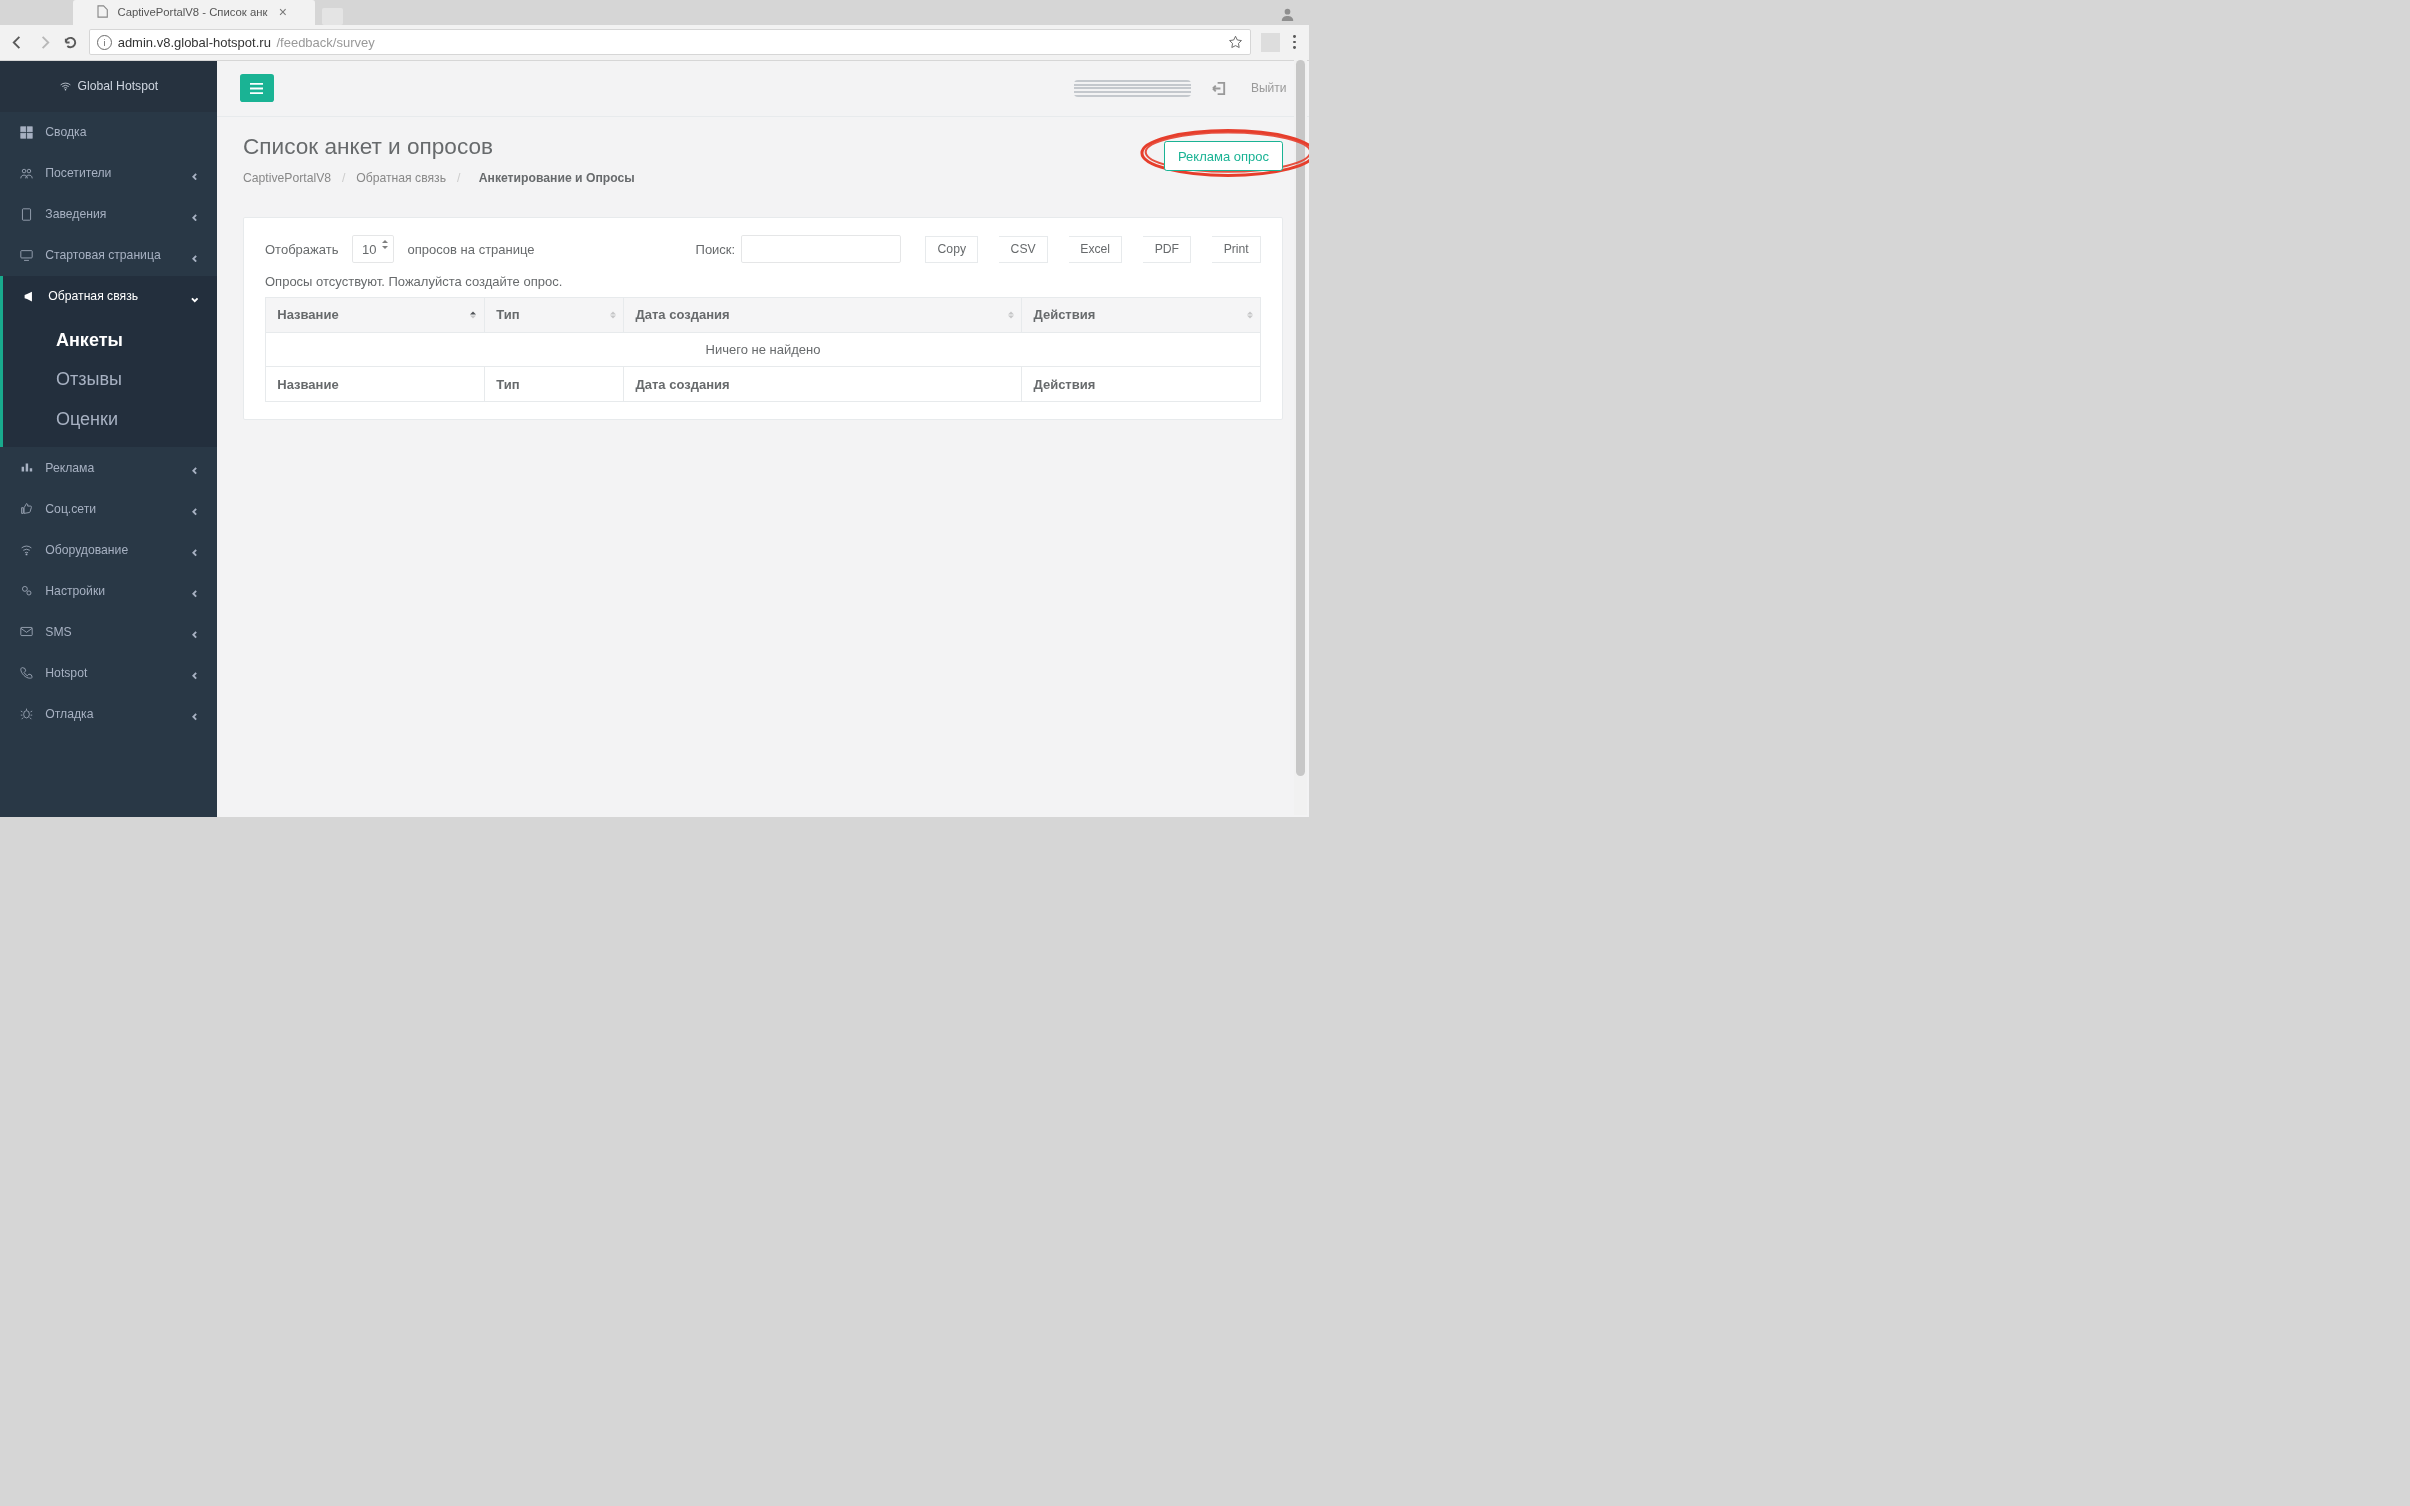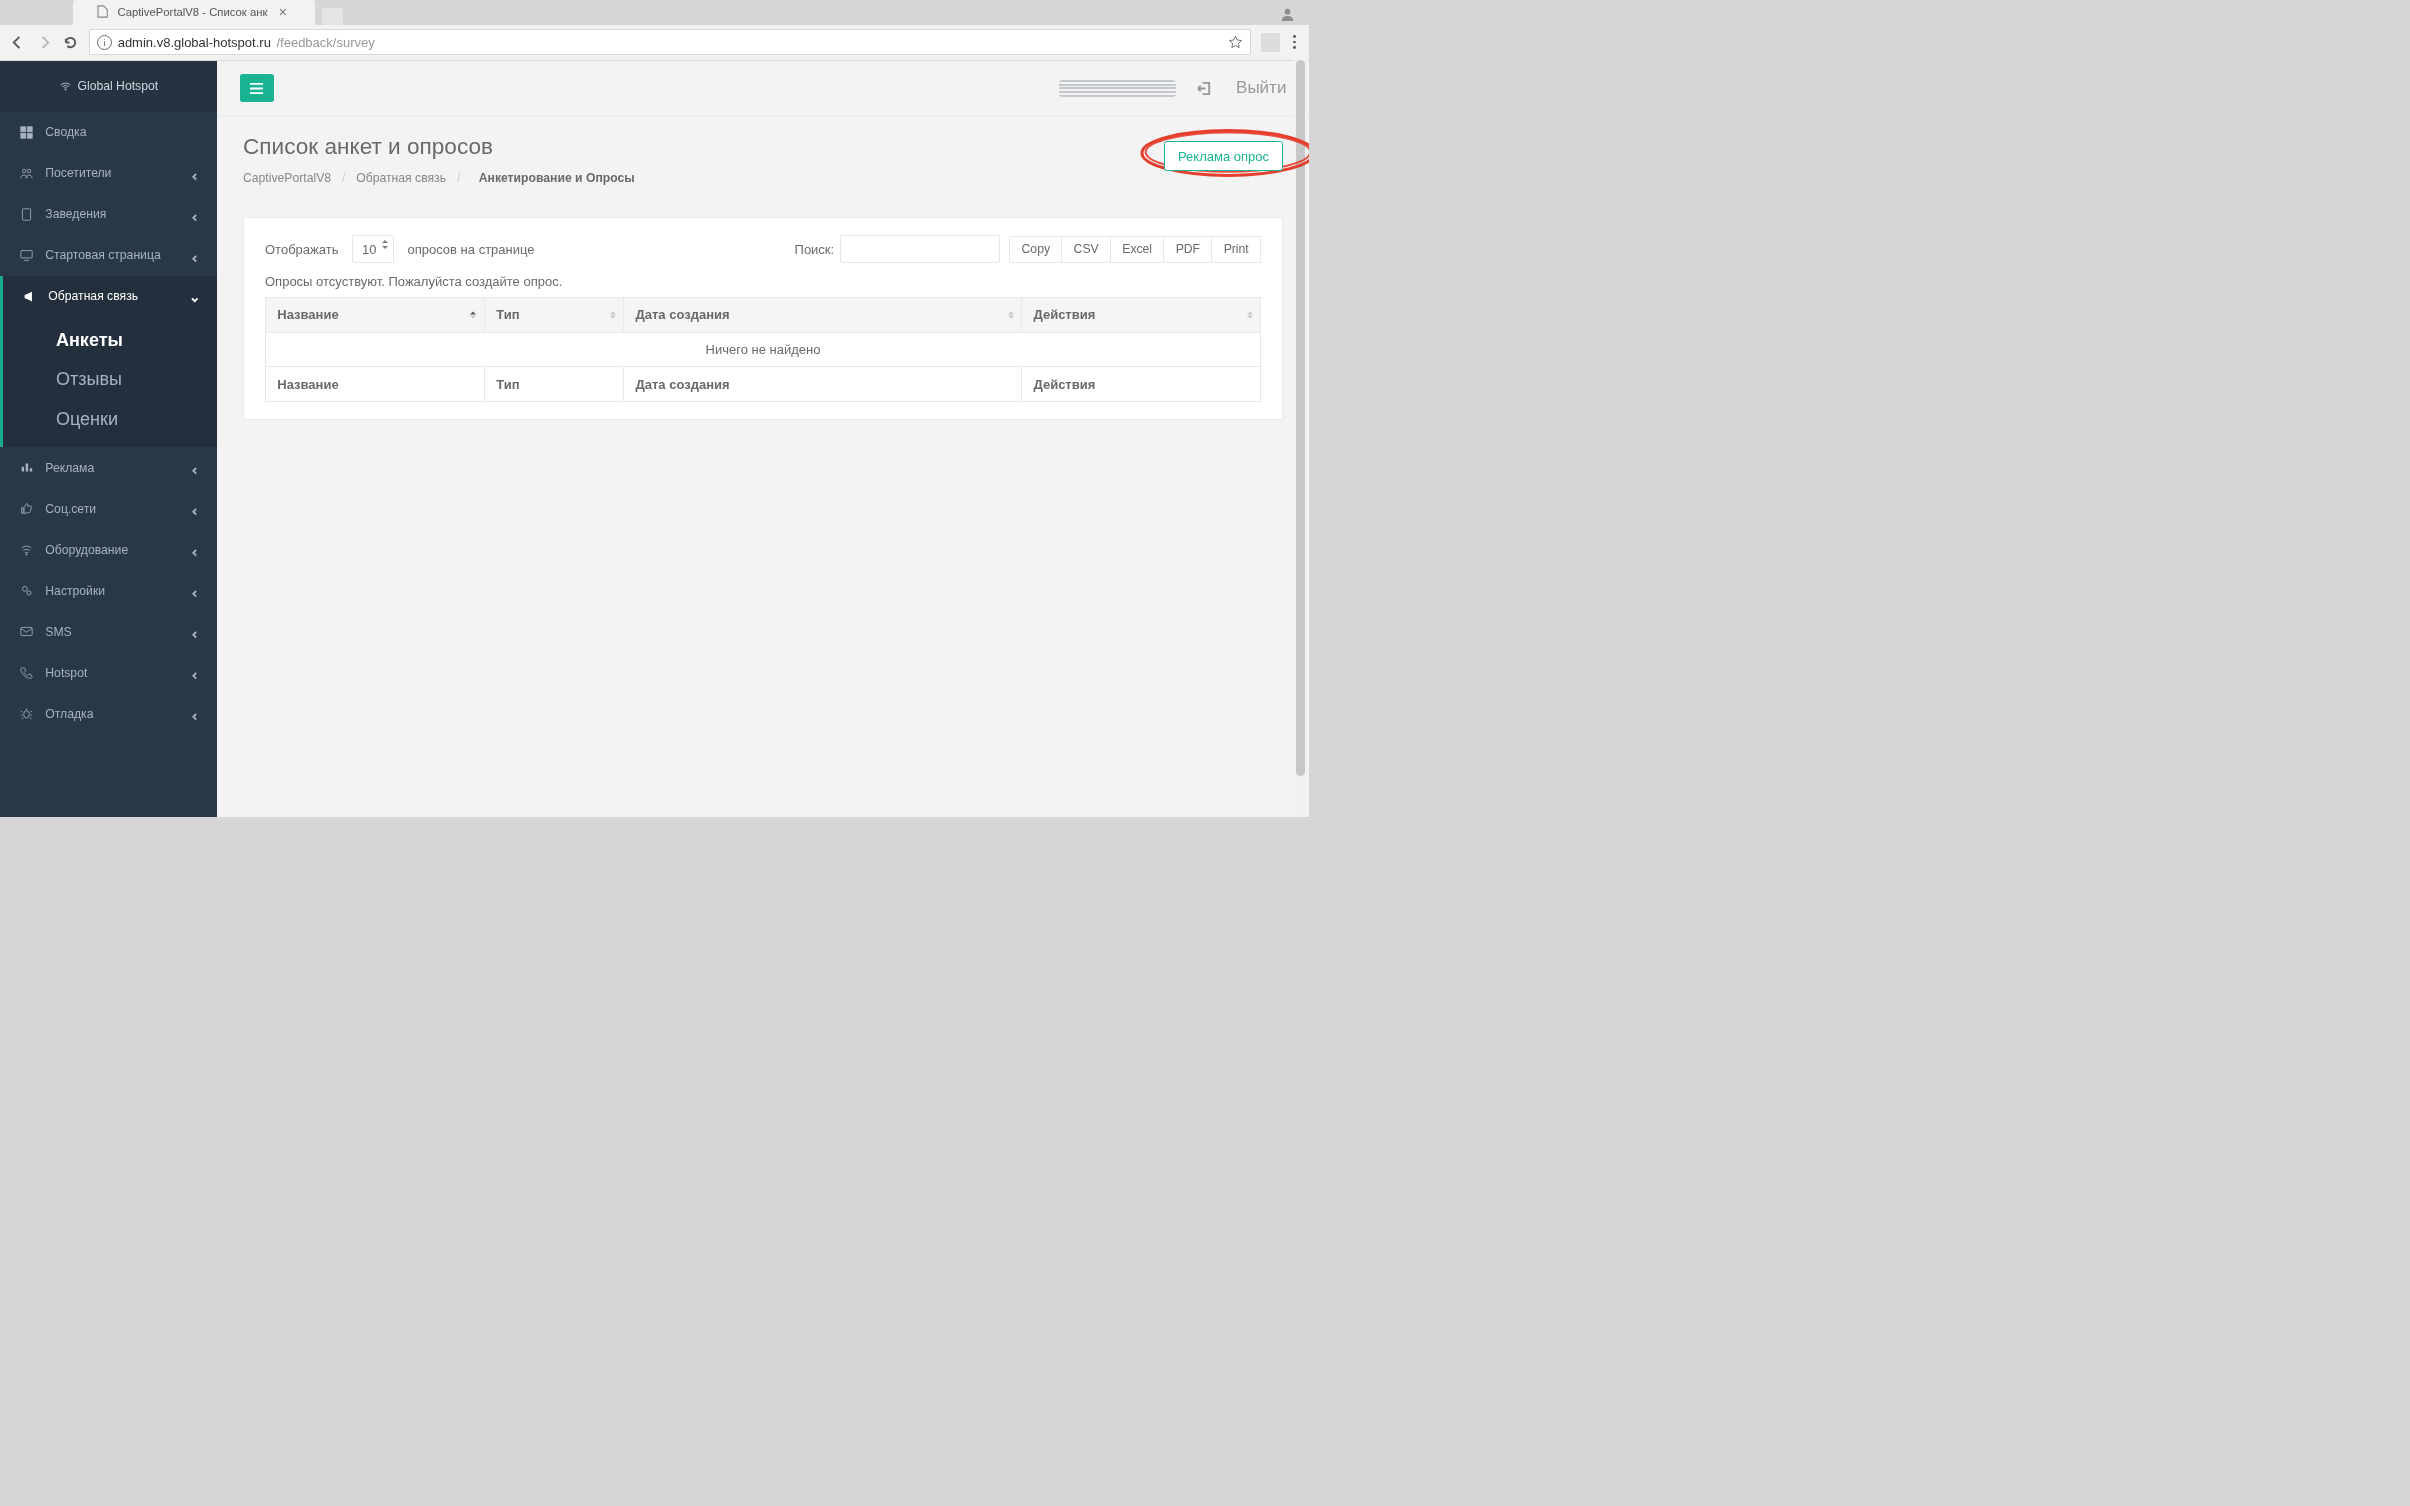--- a/index.html
+++ b/index.html
@@ -83,21 +83,21 @@
 .content { flex:1; display:flex; flex-direction:column; background:#f3f3f4; overflow:auto;}
 
 .topbar { height:56px; background:#f3f3f4; display:flex; align-items:center; padding:0 22.6px; border-bottom:0.9px solid #e7eaec;}
 .hamburger {
   width:34px; height:28px; background:#1ab394; border-radius:2.8px;
   display:flex; align-items:center; justify-content:center;
 }
 .hamburger svg { stroke:#fff; stroke-width:2; fill:none;}
 .topbar .fill { flex:1;}
 .scribble { width:117px; height:17px; background:repeating-linear-gradient(0deg,#bfc4c9 0 1.9px,transparent 1.9px 3.8px); border-radius:3.8px; filter:blur(0.3px); opacity:.9;}
-.logout { display:flex; align-items:center; gap:24px; margin-left:21px; color:#999; font-size:17px;}
+.logout { display:flex; align-items:center; gap:24px; margin-left:21px; color:#999; font-size:12px;}
 .logout svg { fill:none; stroke:#999; stroke-width:2;}
 
 .page-head { padding:17px 26px 21px; display:flex; align-items:flex-start; }
 .page-head .titles h1 { font-size:22.6px; font-weight:400; color:#676a6c;}
 .breadcrumb { margin-top:11.3px; font-size:12.2px; color:#888;}
 .breadcrumb span { margin:0 7.5px; color:#ccc;}
 .breadcrumb .cur { color:#676a6c; font-weight:600;}
 .page-head .spacer { flex:1;}
 .add-btn {
   border:0.9px solid #1ab394; color:#1ab394; background:#fff;
@@ -444,21 +444,21 @@
         <div class="len-select">
           <span>10</span>
         </div>
         <span>опросов на странице</span>
 
         <div class="search-wrap">
           <span>Поиск:</span>
           <input type="text" style="">
         </div>
 
-        <div class="dt-btns" style="margin-left:2px;">
+        <div class="dt-btns" style="margin-left:17px;gap:21px;">
           <button>Copy</button>
           <button>CSV</button>
           <button>Excel</button>
           <button>PDF</button>
           <button>Print</button>
         </div>
       </div>
 
       <div class="empty-note">Опросы отсуствуют. Пожалуйста создайте опрос.</div>
 

